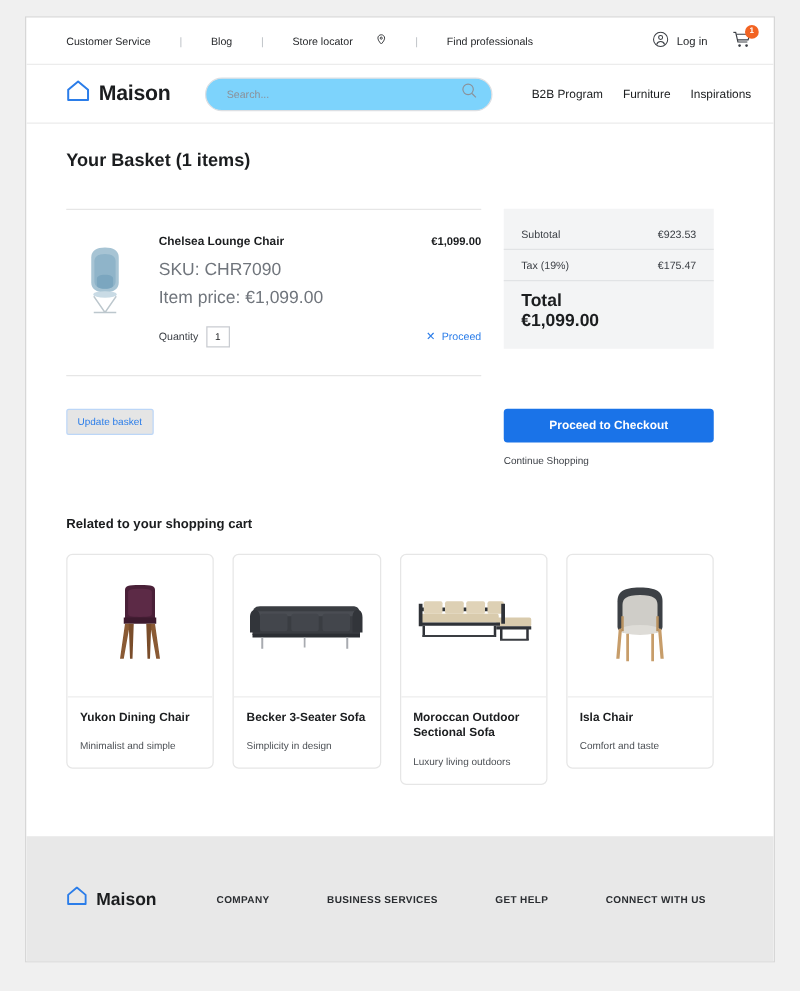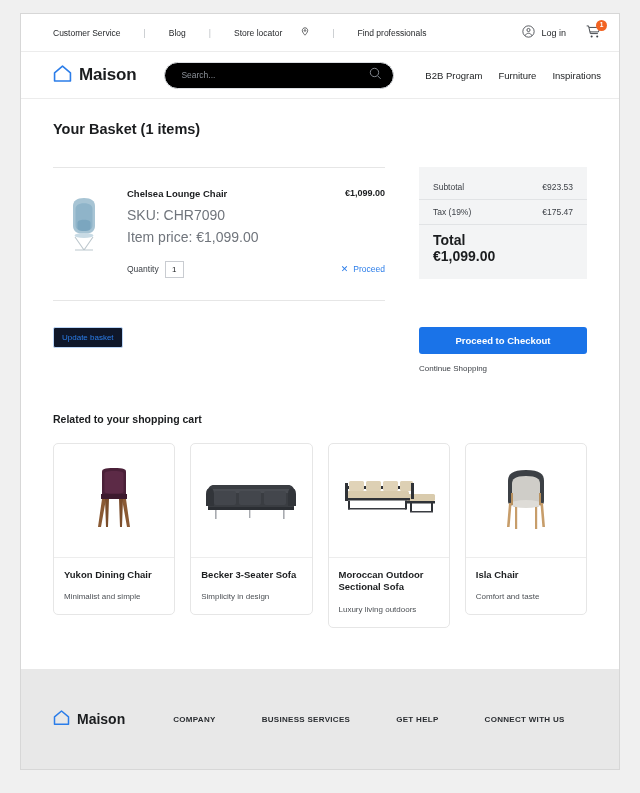--- a/index.html
+++ b/index.html
@@ -50,40 +50,40 @@
     border-bottom: 1px solid #ececec;
     display: flex; align-items: center;
     padding: 0 18px 0 32px;
   }
   .brand { display: flex; align-items: center; gap: 7px; }
   .brand-name { font-size: 17px; font-weight: bold; color: #1b1d1f; letter-spacing: -0.2px; }
   .search {
     margin-left: 28px;
     width: 230px; height: 27px;
     border: 1px solid #dcdfe3; border-radius: 14px;
-    background: #000000;
+    background: #7dd3fc;
     display: flex; align-items: center;
     padding: 0 11px 0 16px;
     gap: 17px;
   }
   .search input {
     border: none; outline: none; flex: 1;
     font-size: 8.5px; color: #5a5f66;
     font-family: "Liberation Sans", sans-serif;
     background: transparent;
   }
   .search input::placeholder { color: #8b9199; }
   .mainnav { margin-left: auto; display: flex; align-items: center; gap: 16px; }
   .mainnav a {
     font-size: 9.5px; color: #1b1d1f; text-decoration: none;
     white-space: nowrap;
   }
 
   
-  .content { padding: 22px 32px 0 32px; }
+  .content { padding: 22px 48px 0 32px; }
   .page-title { font-size: 14.5px; font-weight: bold; color: #1b1d1f; }
 
   .cart-layout { display: flex; margin-top: 30px; align-items: flex-start; }
   .cart-left { width: 332px; }
   .cart-rule { height: 1px; background: #e6e6e6; }
 
   .cart-row { display: flex; padding: 20px 0 22px 0; }
   .thumb {
     width: 62px; height: 74px; flex-shrink: 0;
     display: flex; align-items: center; justify-content: center;
@@ -120,21 +120,21 @@
     display: flex; justify-content: space-between;
     padding: 7px 14px;
     font-size: 8.5px; color: #3b3f45;
   }
   .sum-div { height: 1px; background: #e1e3e5; margin: 0 0px; }
   .sum-row.total { font-weight: bold; color: #1b1d1f; font-size: 14px; flex-direction: column; }
 
   
   .actions { display: flex; align-items: flex-start; margin-top: 26px; }
   .update-btn {
-    border: 1px solid #bcd6f7; background: #0f172a;
+    border: 1px solid #bcd6f7; background: #e5e5e5;
     color: #2b7de9; font-size: 8px;
     padding: 5px 8px; border-radius: 2px;
     font-family: "Liberation Sans", sans-serif;
     cursor: pointer;
   }
   .checkout-col { margin-left: auto; width: 168px; }
   .checkout-btn {
     display: block; width: 100%;
     background: #1a73e8; color: #fff;
     border: none; border-radius: 3px;

